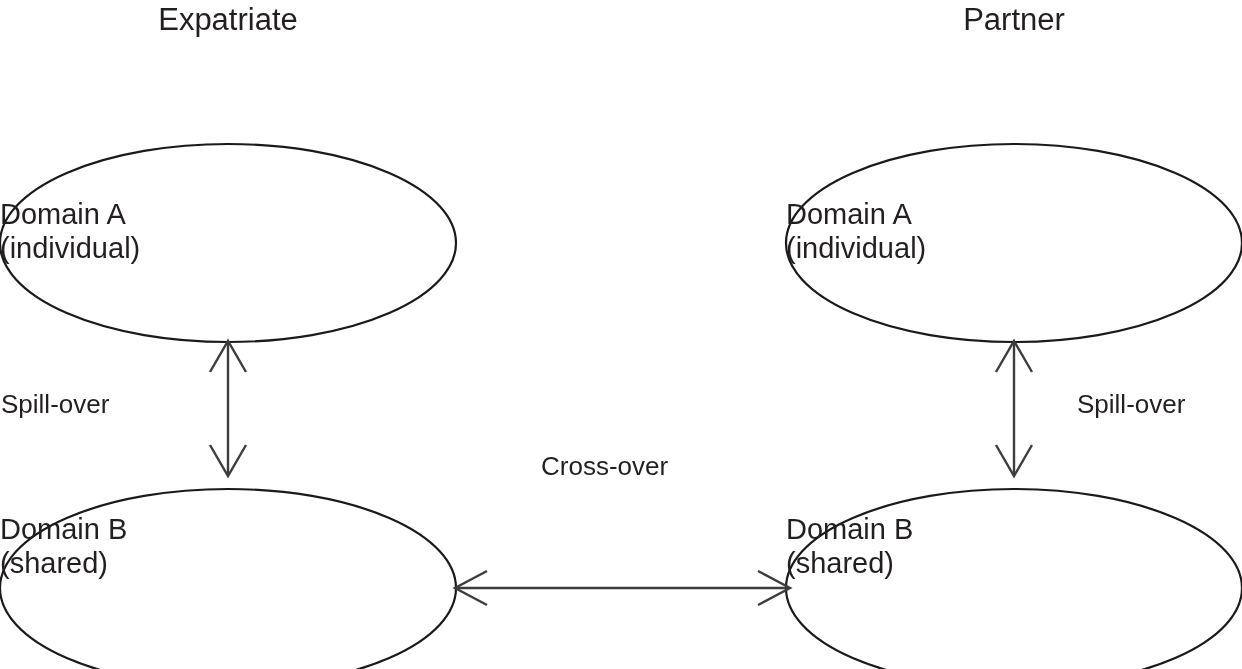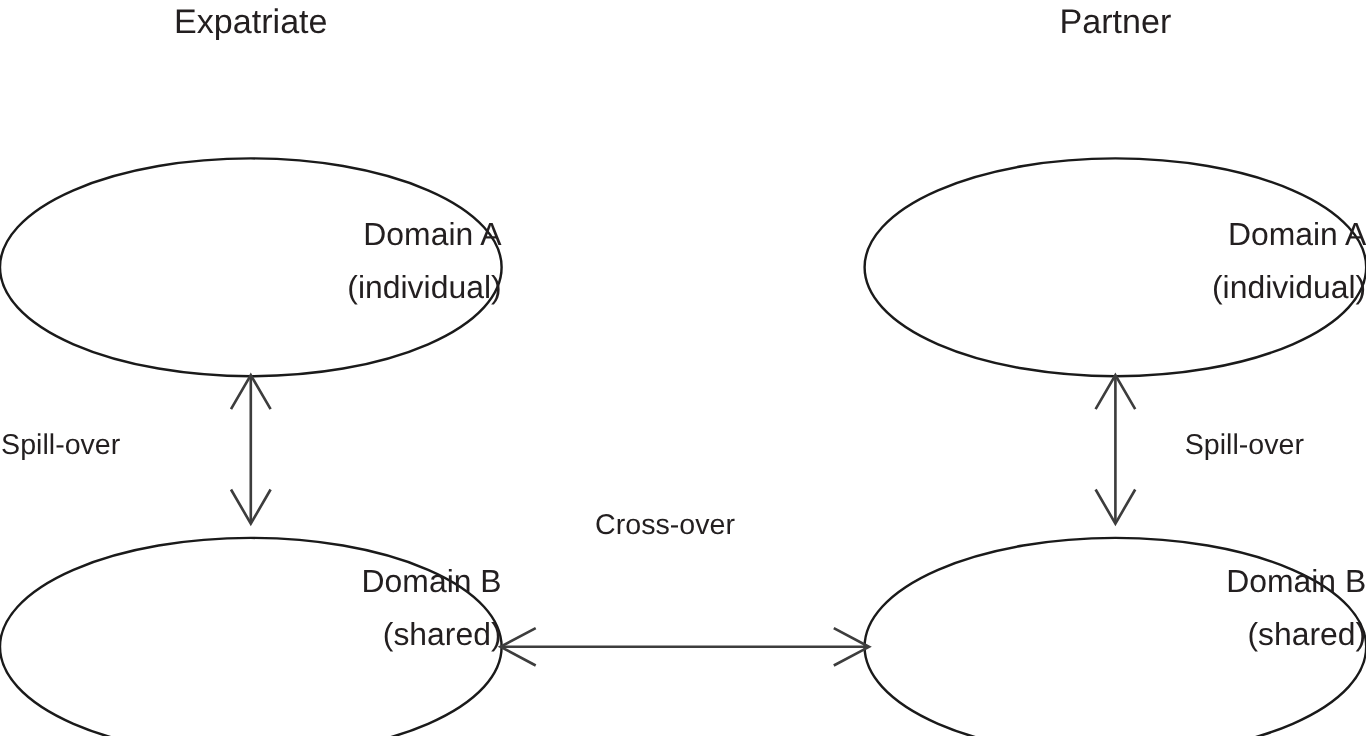--- a/index.html
+++ b/index.html
@@ -49,26 +49,26 @@
   }
   .group-title {
     font-size: 31px;
     text-align: center;
   }
   .edge-label {
     font-size: 26px;
   }
   .node-label {
     font-size: 29px;
-    text-align: right;
+    text-align: left;
     width: 456px;
   }
   .node-label .line2 {
     display: block;
-    margin-top: 14px;
+    margin-top: 0;
   }
 </style>
 </head>
 <body>
 
 <div id="canvas">
 
   <svg id="diagram-svg" viewBox="0 0 1242 669">
 
     <ellipse class="ellipse-shape" cx="228" cy="243" rx="228" ry="99"></ellipse>
@@ -120,15 +120,15 @@
 
   <div class="lbl node-label" style="left:786px; top:512px;">
     <span>Domain B</span>
     <span class="line2">(shared)</span>
   </div>
 
   <div class="lbl edge-label" style="left:1px; top:389px;">Spill-over</div>
 
   <div class="lbl edge-label" style="left:1077px; top:389px;">Spill-over</div>
 
-  <div class="lbl edge-label" style="left:541px; top:461px;">Cross-over</div>
+  <div class="lbl edge-label" style="left:541px; top:451px;">Cross-over</div>
 
 </div>
 
 </body></html>

